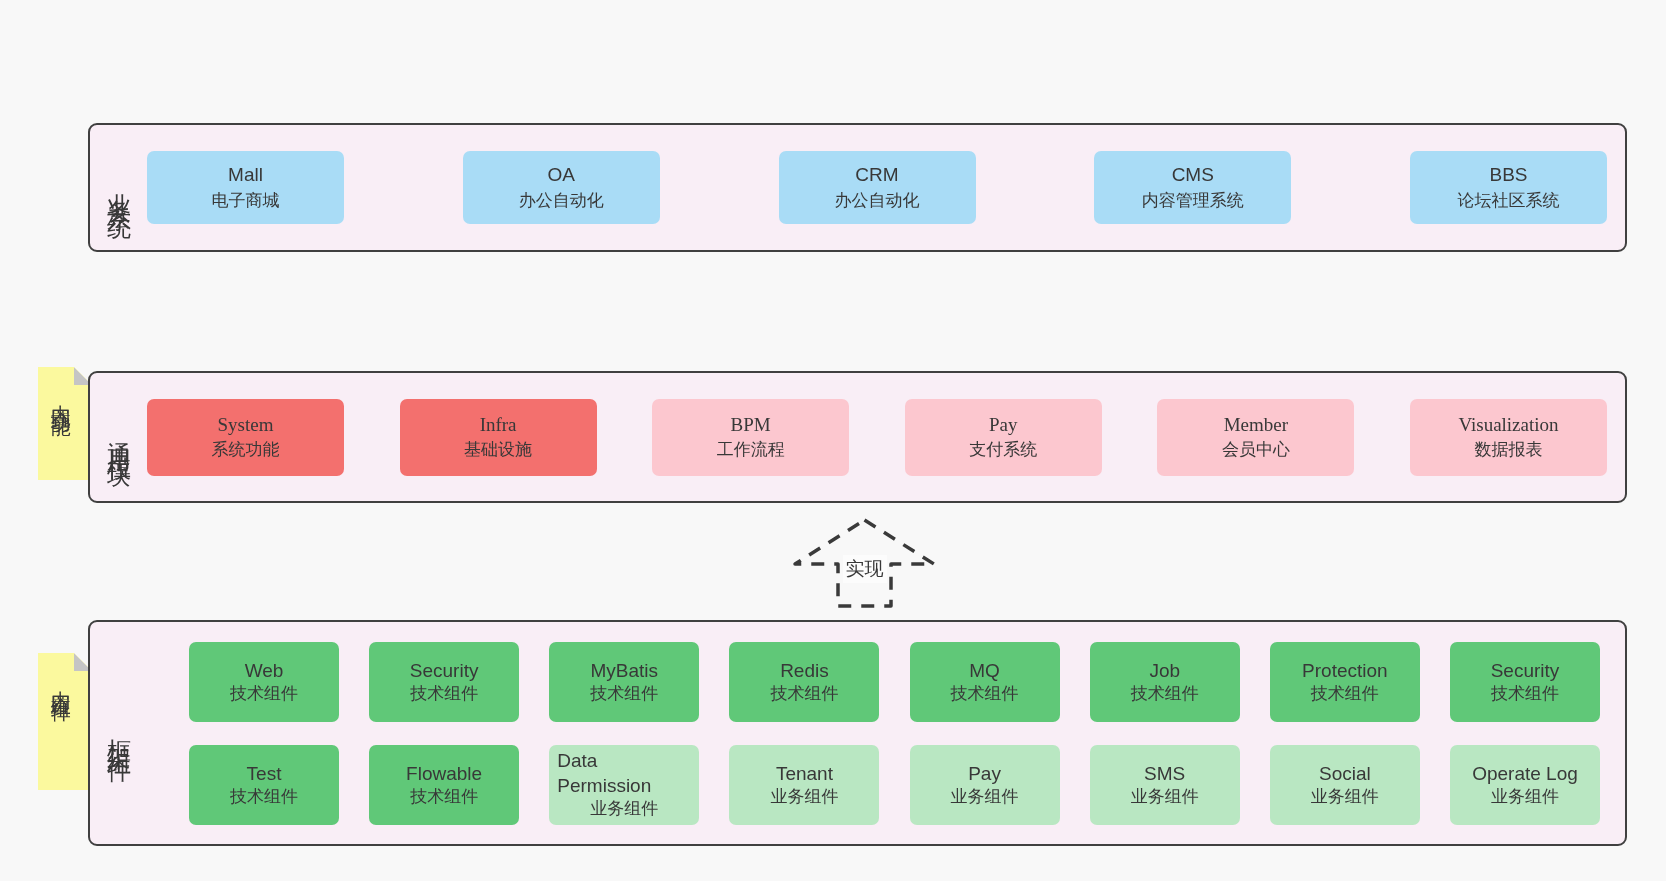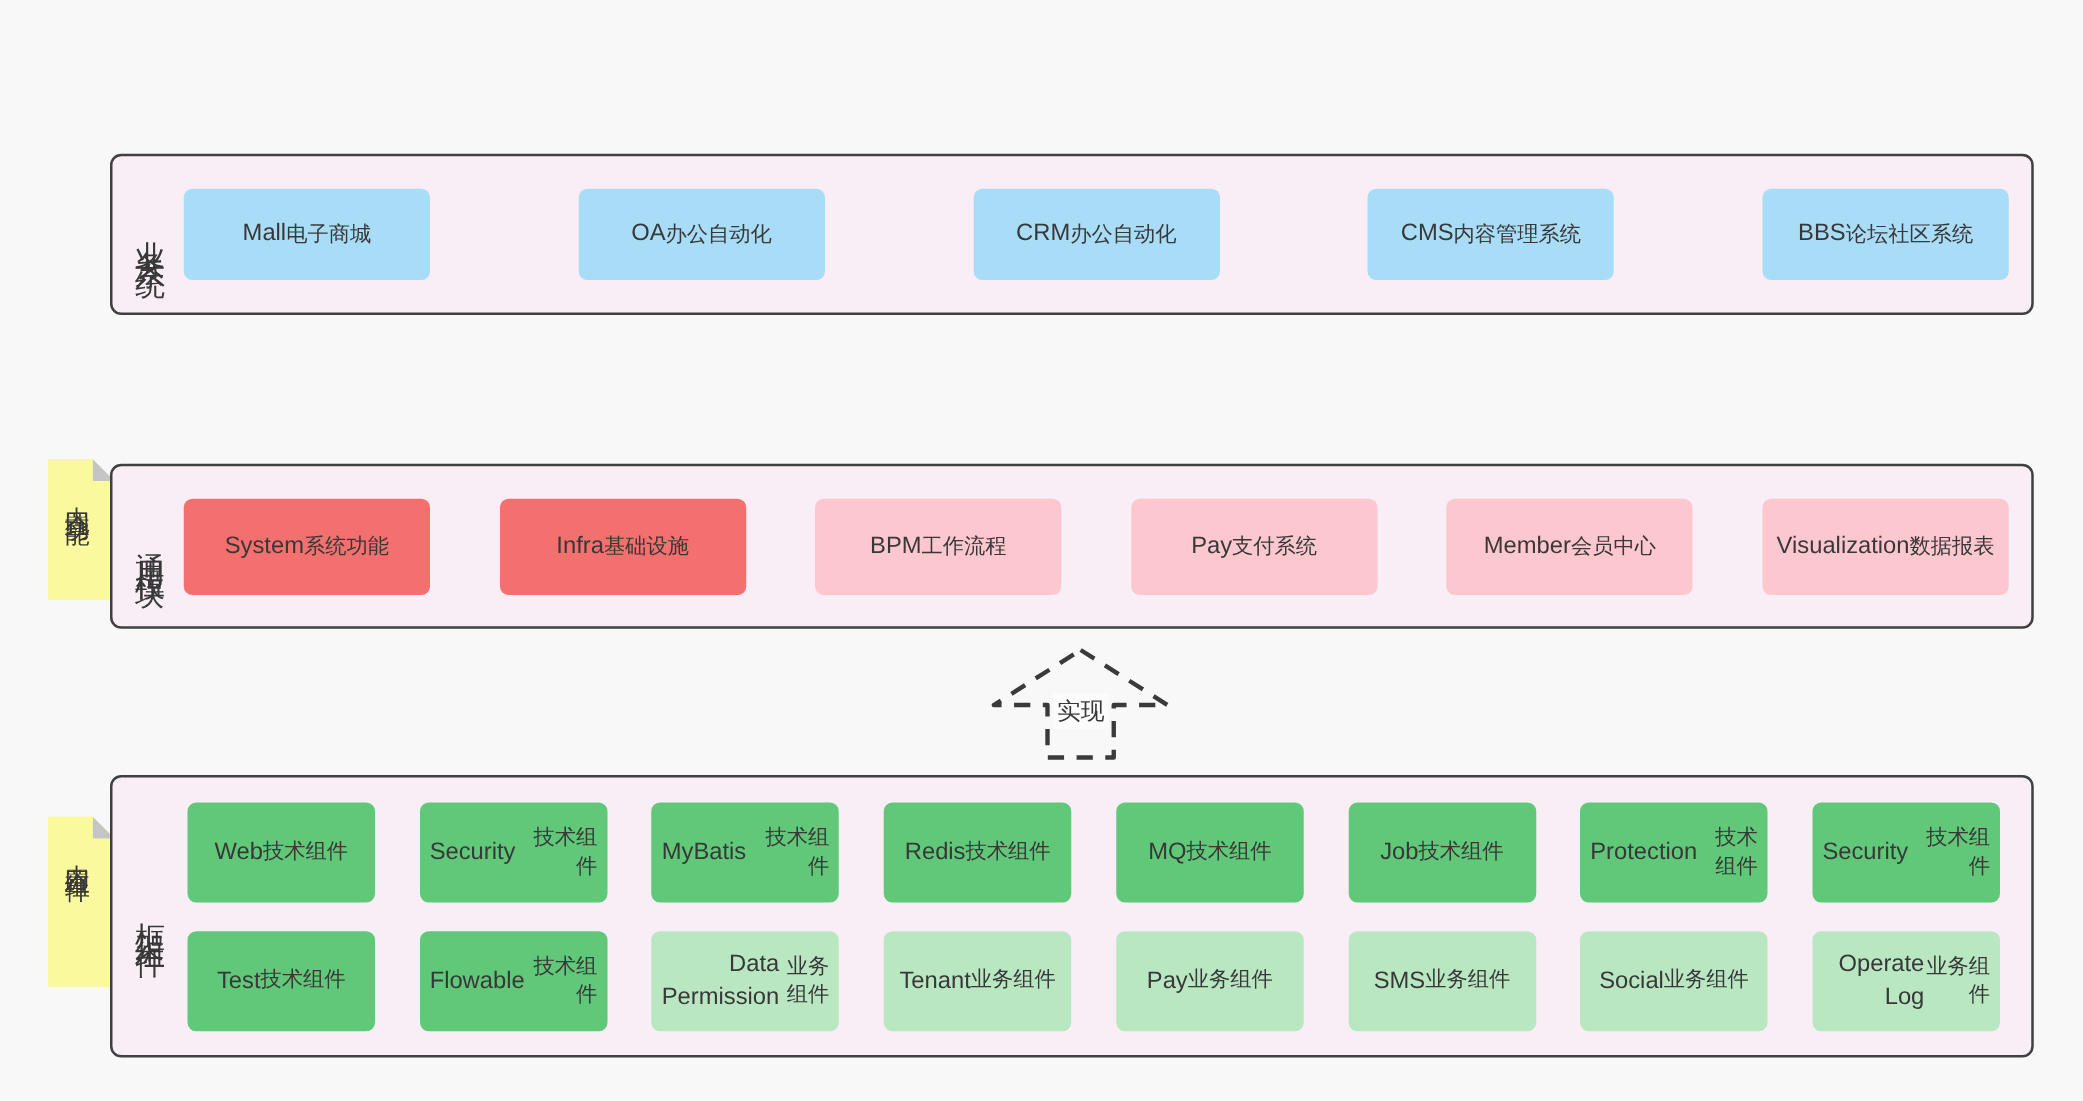--- a/index.html
+++ b/index.html
@@ -30,21 +30,21 @@
   
   .panel{
     position:absolute;
     left:88px;
     width:1539px;
     background:var(--section-bg);
     border:2px solid var(--section-border);
     border-radius:9px;
   }
   .panel-1{top:123px;height:129px;}
-  .panel-2{top:371px;height:132px;}
+  .panel-2{top:371px;height:132px;font-family:Liberation Serif, serif;}
   .panel-3{top:620px;height:226px;}
 
   .v-label{
     position:absolute;
     left:13px;top:50%;
     transform:translateY(-50%);
     writing-mode:vertical-lr;
     text-orientation:upright;
     font-size:24px;
     letter-spacing:7px;
@@ -54,33 +54,33 @@
 
   .rows{
     position:absolute;
     top:0;left:0;right:0;bottom:0;
     display:flex;
     flex-direction:column;
     justify-content:center;
     gap:23px;
     padding:0 18px 0 57px;
   }
-  .panel-3 .rows{padding:0 25px 0 60px;}
+  .panel-3 .rows{padding:0 25px 0 60px;margin-left:39px;}
   .box-row{
     display:flex;
     justify-content:space-between;
     align-items:stretch;
   }
   .box{
     border-radius:7px;
     display:flex;
-    flex-direction:row;
+    flex-direction:column;
     justify-content:center;
     align-items:center;
-    text-align:right;
+    text-align:left;
     line-height:1.4;
     padding:4px 8px;
   }
   .panel-1 .box{width:197px;height:73px;}
   .panel-2 .box{width:197px;height:77px;}
   .panel-3 .box{width:150px;height:80px;line-height:1.32;}
   .box-en{font-size:19px;}
   .box-zh{font-size:17px;}
   .box.blue{background:var(--blue);}
   .box.red{background:var(--red);}

